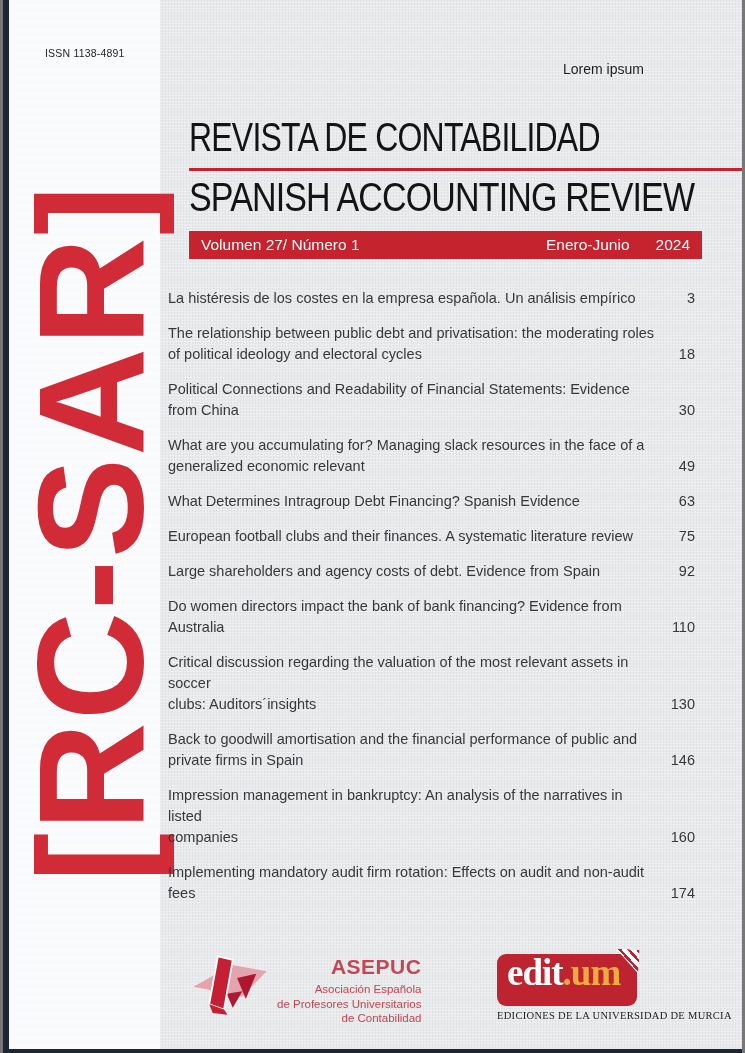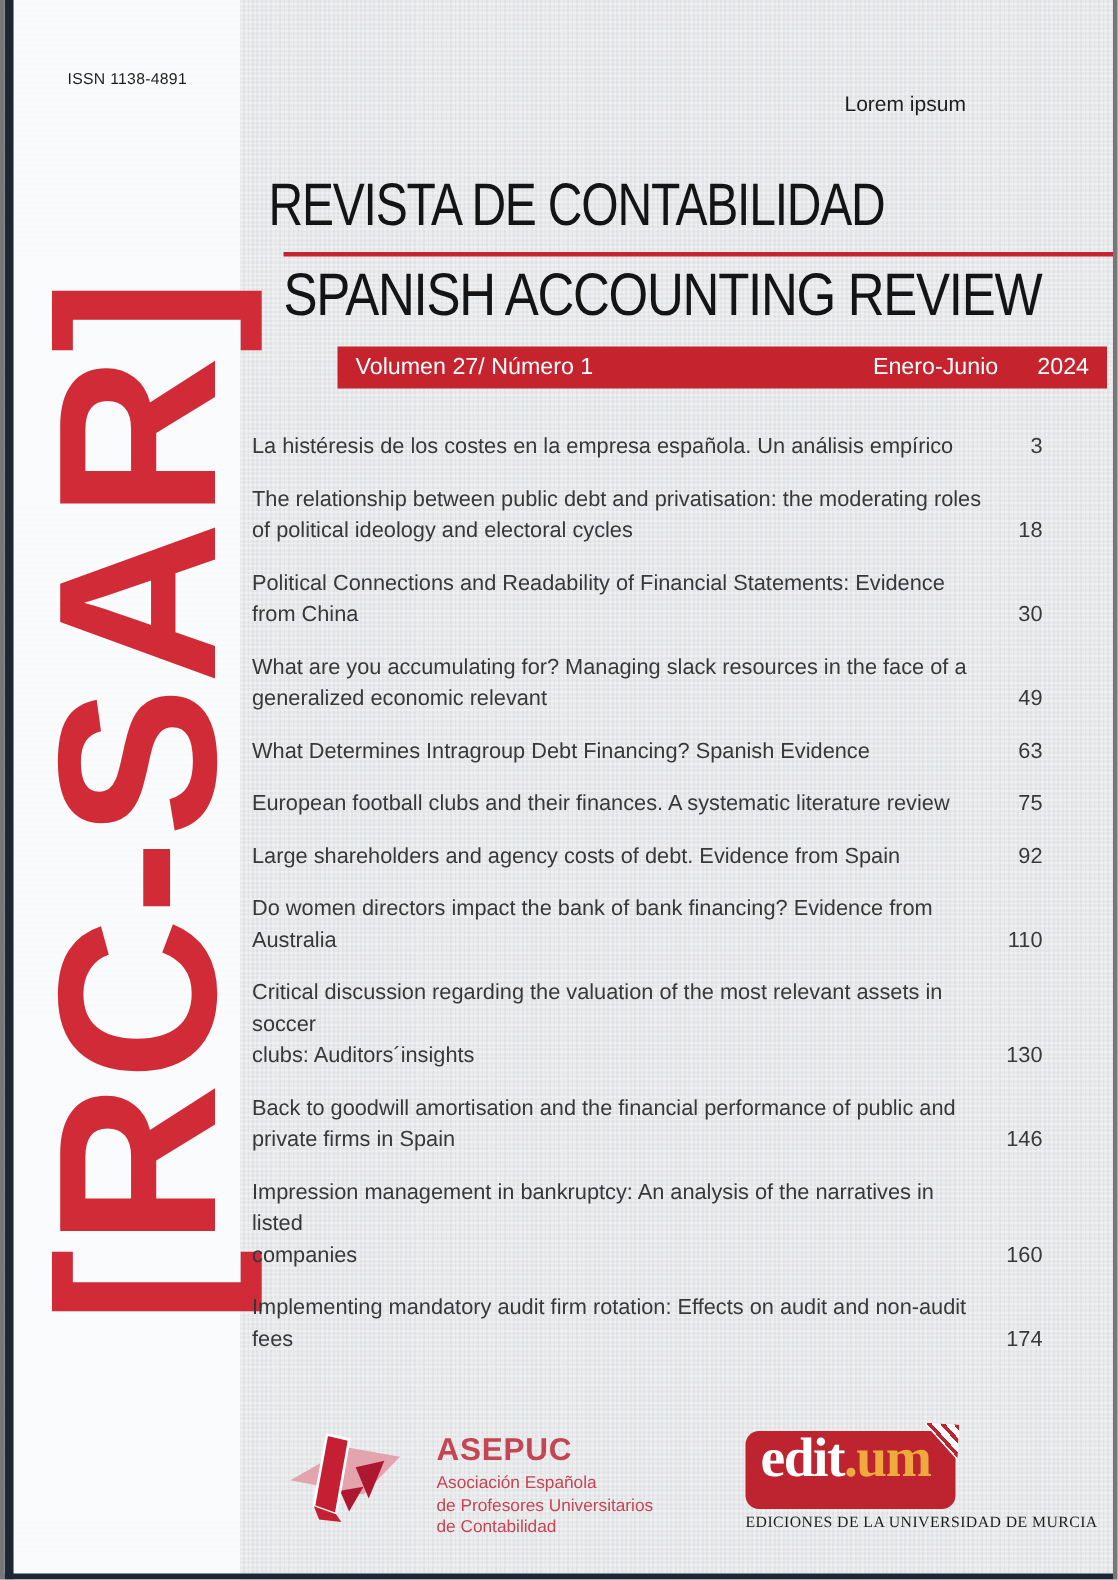--- a/index.html
+++ b/index.html
@@ -34,42 +34,42 @@
   .edge-left{position:absolute;left:0;top:0;width:6px;height:1053px;background:var(--edge-dark);}
   .edge-bottom{position:absolute;left:0;bottom:0;width:745px;height:4px;background:var(--edge-dark);}
   .issn{position:absolute;left:42px;top:47px;font-size:10.5px;color:#1e1e1e;letter-spacing:.2px;}
   .lorem{position:absolute;left:560px;top:61px;font-size:14px;color:#1e1e1e;}
   .spine-text{
     position:absolute;left:88px;top:533px;
     transform:translate(-50%,-50%) rotate(-90deg);
     white-space:nowrap;color:var(--spine-red);
     font-size:150px;font-weight:bold;letter-spacing:2px;line-height:1;
   }
-  .title1{position:absolute;left:176px;top:117px;color:var(--title-ink);
+  .title1{position:absolute;left:186px;top:117px;color:var(--title-ink);
     font-size:40px;line-height:1;white-space:nowrap;}
   .title2{position:absolute;left:186px;top:177px;color:var(--title-ink);
     font-size:40px;line-height:1;white-space:nowrap;}
   .cond1{display:inline-block;transform:scaleX(.80);transform-origin:0 50%;letter-spacing:-1px;}
   .cond2{display:inline-block;transform:scaleX(.85);transform-origin:0 50%;letter-spacing:-1px;}
   .rule-red{position:absolute;left:186px;top:168px;width:559px;height:2.5px;background:var(--accent-red);}
   .vol-bar{
     position:absolute;left:186px;top:231px;width:513px;height:28px;
     background:var(--accent-red);color:#fff;
     display:flex;align-items:center;justify-content:space-between;
-    padding:0 12px;box-sizing:border-box;font-size:15.5px;margin-left:36px;
+    padding:0 12px;box-sizing:border-box;font-size:15.5px;
   }
   .vol-right{display:flex;gap:26px;}
   .toc{position:absolute;left:165px;top:288px;width:527px;}
   .toc-entry{display:flex;align-items:flex-end;margin-bottom:14px;}
   .toc-title{flex:1;font-size:14.5px;line-height:21px;color:var(--toc-ink);}
   .toc-page{font-size:14.5px;line-height:21px;color:var(--toc-ink);text-align:right;min-width:34px;padding-left:6px;}
   .footer{position:absolute;left:0;top:948px;width:745px;height:90px;}
   .asepuc{position:absolute;left:188px;top:4px;display:flex;}
   .asepuc-icon{width:80px;height:74px;}
-  .asepuc-text{margin-left:20px;margin-top:4px;color:var(--asepuc-red);}
+  .asepuc-text{margin-left:6px;margin-top:4px;color:var(--asepuc-red);text-align:right;}
   .asepuc-name{font-size:21px;font-weight:bold;letter-spacing:.5px;line-height:1;}
   .asepuc-sub{font-size:11.5px;line-height:14.5px;margin-top:5px;font-weight:500;}
   .editum{position:absolute;left:494px;top:6px;}
   .editum-box{
     position:relative;width:140px;height:52px;background:var(--editum-red);
     border-radius:9px;display:flex;align-items:flex-start;padding-left:10px;box-sizing:border-box;
   }
   .editum-word{font-family:"Liberation Serif",serif;font-weight:bold;font-size:37px;line-height:1;color:#fff;letter-spacing:-1px;}
   .editum-word .gold{color:var(--editum-gold);}
   .editum-fold{

